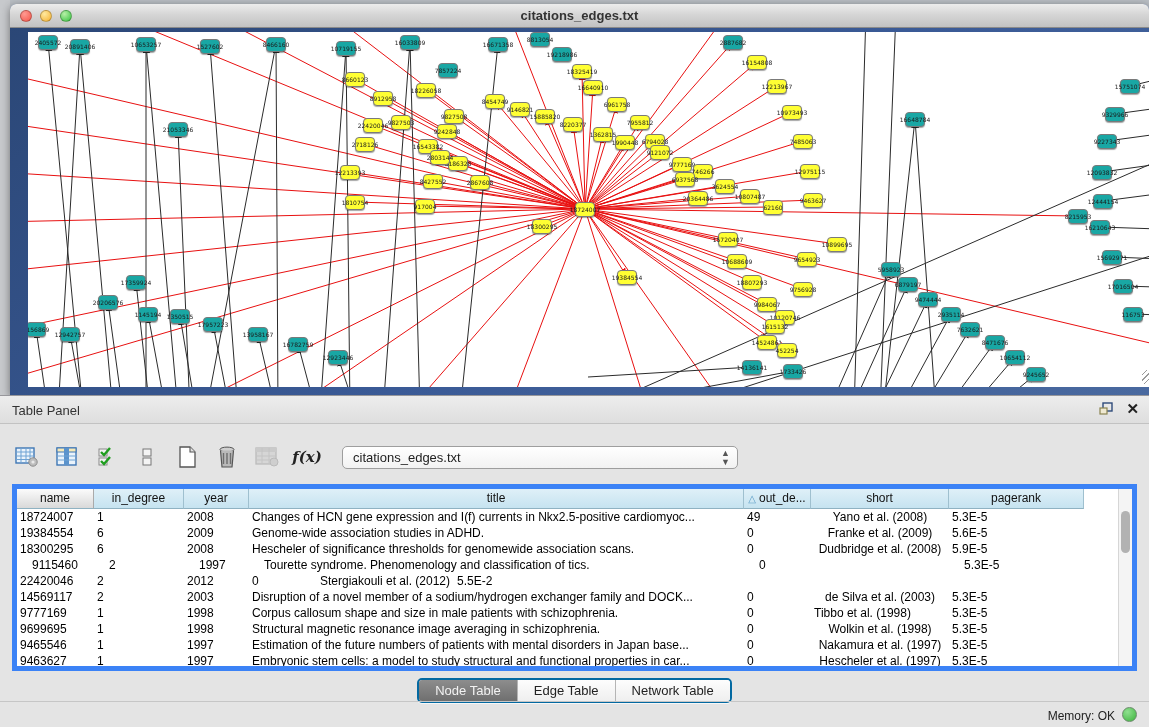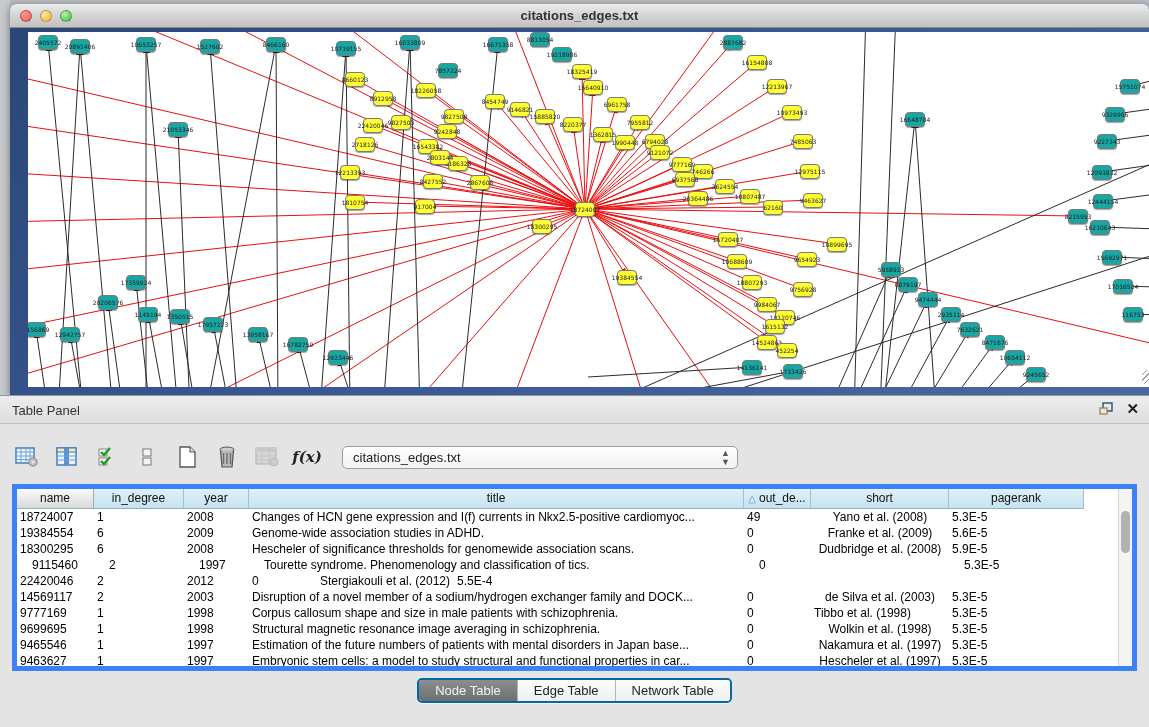--- a/index.html
+++ b/index.html
@@ -637,21 +637,21 @@
           <div class="td" style="width: 67px; text-align: left;">0</div>
           <div class="td" style="width: 138px; text-align: center; margin-top: 40px;">Jankovic et al. (1997)</div>
           <div class="td" style="width: 135px; text-align: left;">5.3E-5</div>
         </div>
         <div class="tr">
           <div class="td" style="width: 77px; text-align: left;">22420046</div>
           <div class="td" style="width: 90px; text-align: left;">2</div>
           <div class="td" style="width: 65px; text-align: left;">2012</div>
           <div class="td" style="width: 67px; text-align: left;">0</div>
           <div class="td" style="width: 138px; text-align: center;">Stergiakouli et al. (2012)</div>
-          <div class="td" style="width: 135px; text-align: left;">5.5E-4</div>
+          <div class="td" style="width: 135px; text-align: left;">5.5E-2</div>
         </div>
         <div class="tr">
           <div class="td" style="width: 77px; text-align: left;">14569117</div>
           <div class="td" style="width: 90px; text-align: left;">2</div>
           <div class="td" style="width: 65px; text-align: left;">2003</div>
           <div class="td" style="width: 495px; text-align: left;">Disruption of a novel member of a sodium/hydrogen exchanger family and DOCK...</div>
           <div class="td" style="width: 67px; text-align: left;">0</div>
           <div class="td" style="width: 138px; text-align: center;">de Silva et al. (2003)</div>
           <div class="td" style="width: 135px; text-align: left;">5.3E-5</div>
         </div>
@@ -698,13 +698,17 @@
   </div>
 
   <div class="tabs-row">
     <div class="seg" id="seg-tabs">
         <div class="seg-btn active">Node Table</div>
         <div class="seg-btn">Edge Table</div>
         <div class="seg-btn">Network Table</div>
       </div>
   </div>
 
+  <div class="status-bar">
+    <span class="memory">Memory: OK</span>
+    <span class="mem-dot"></span>
+  </div>
 </div>
 
 </body></html>

